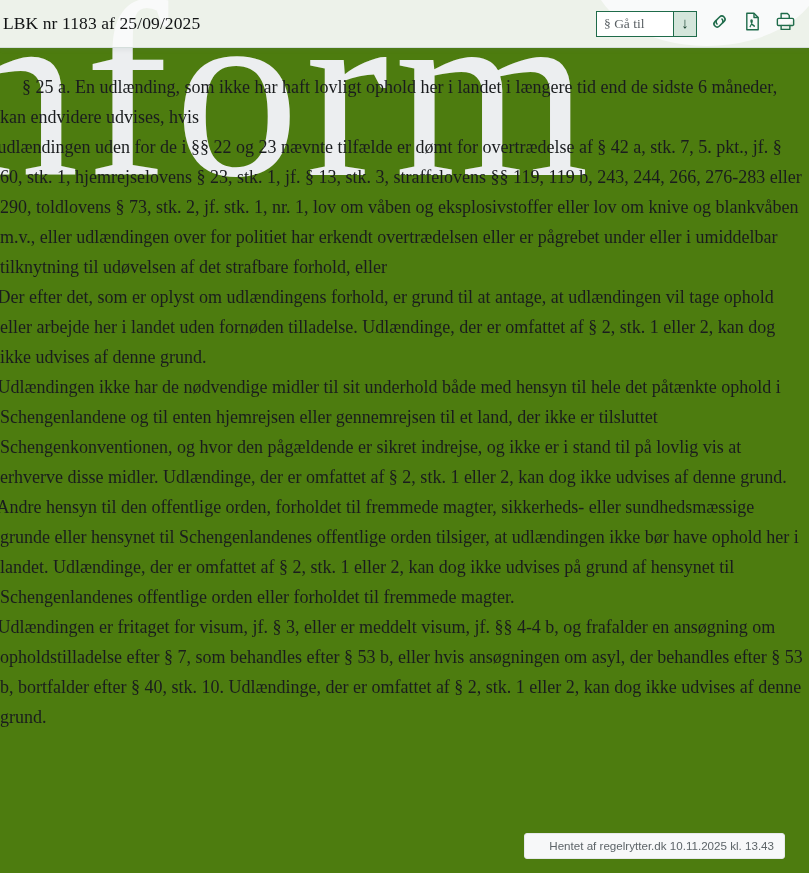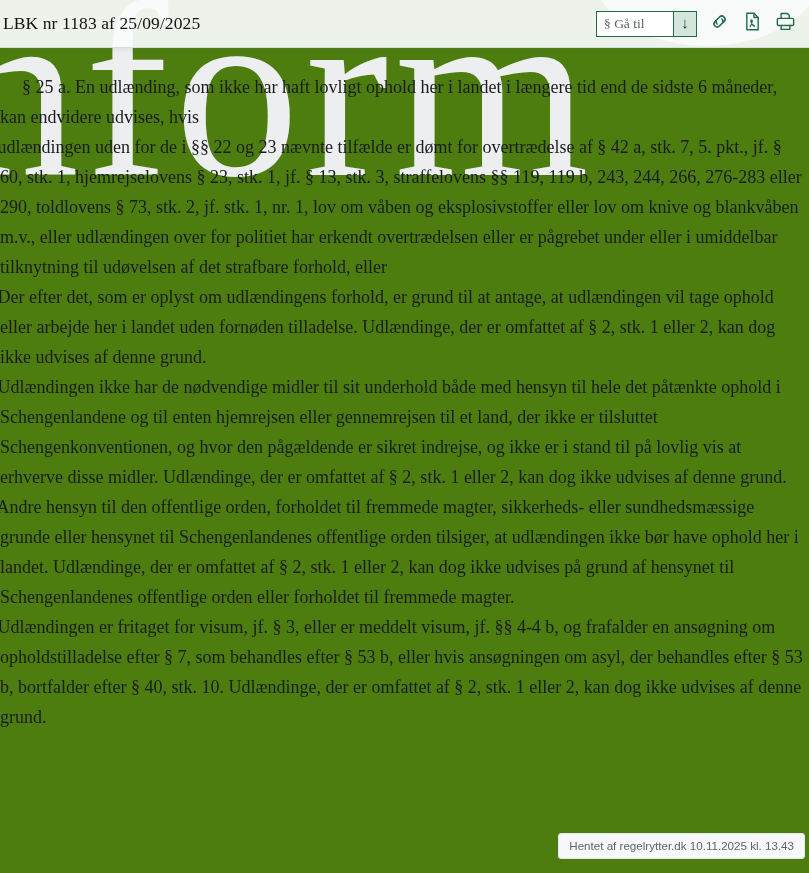--- a/index.html
+++ b/index.html
@@ -161,26 +161,26 @@
   }
   
   p.item {
     text-indent: -22px;
   }
   .ital { font-style: italic; }
 
   
   .footer-badge {
     position: absolute;
-    right: 4px;
+    right: 24px;
     bottom: 14px;
     background: #f7f8f9;
     border: 1px solid #e6e9eb;
     border-radius: 3px;
-    padding: 5px 10px 6px 10px;
+    padding: 5px 10px 6px 24px;
     font-family: "Liberation Sans", "DejaVu Sans", sans-serif;
     font-size: 11.6px;
     color: #5d6468;
     white-space: nowrap;
     z-index: 15;
   }
 </style>
 </head>
 <body>
 

